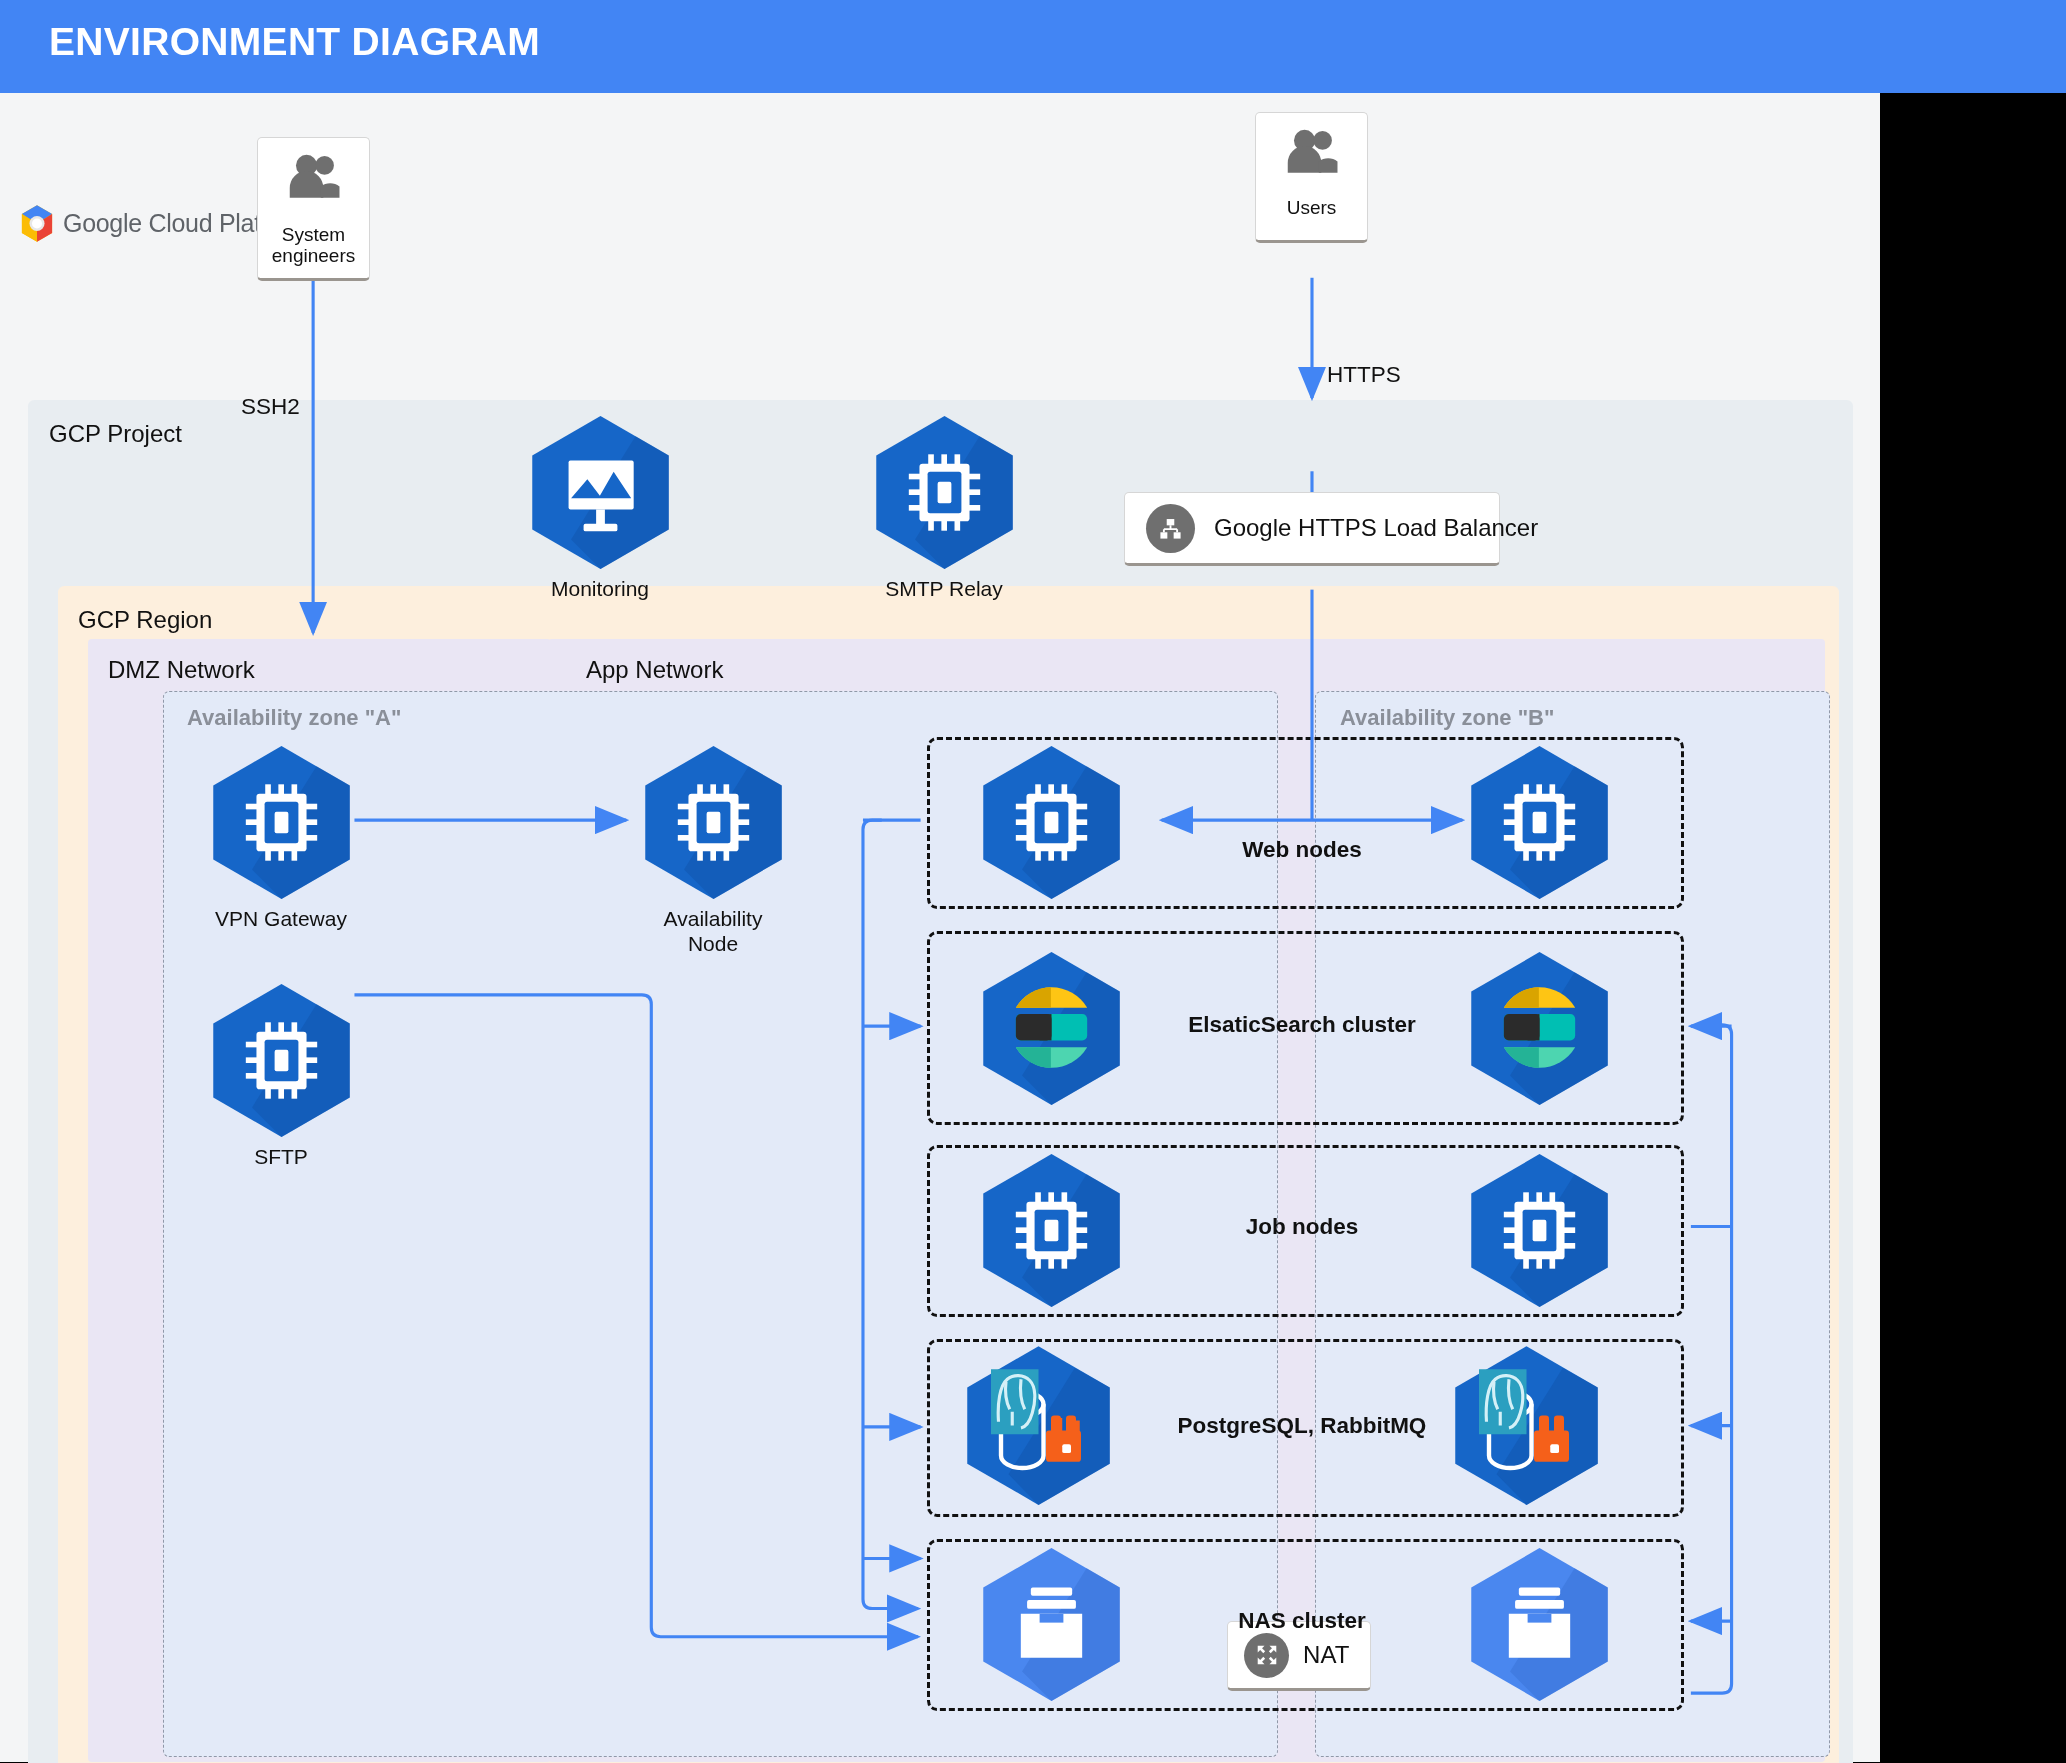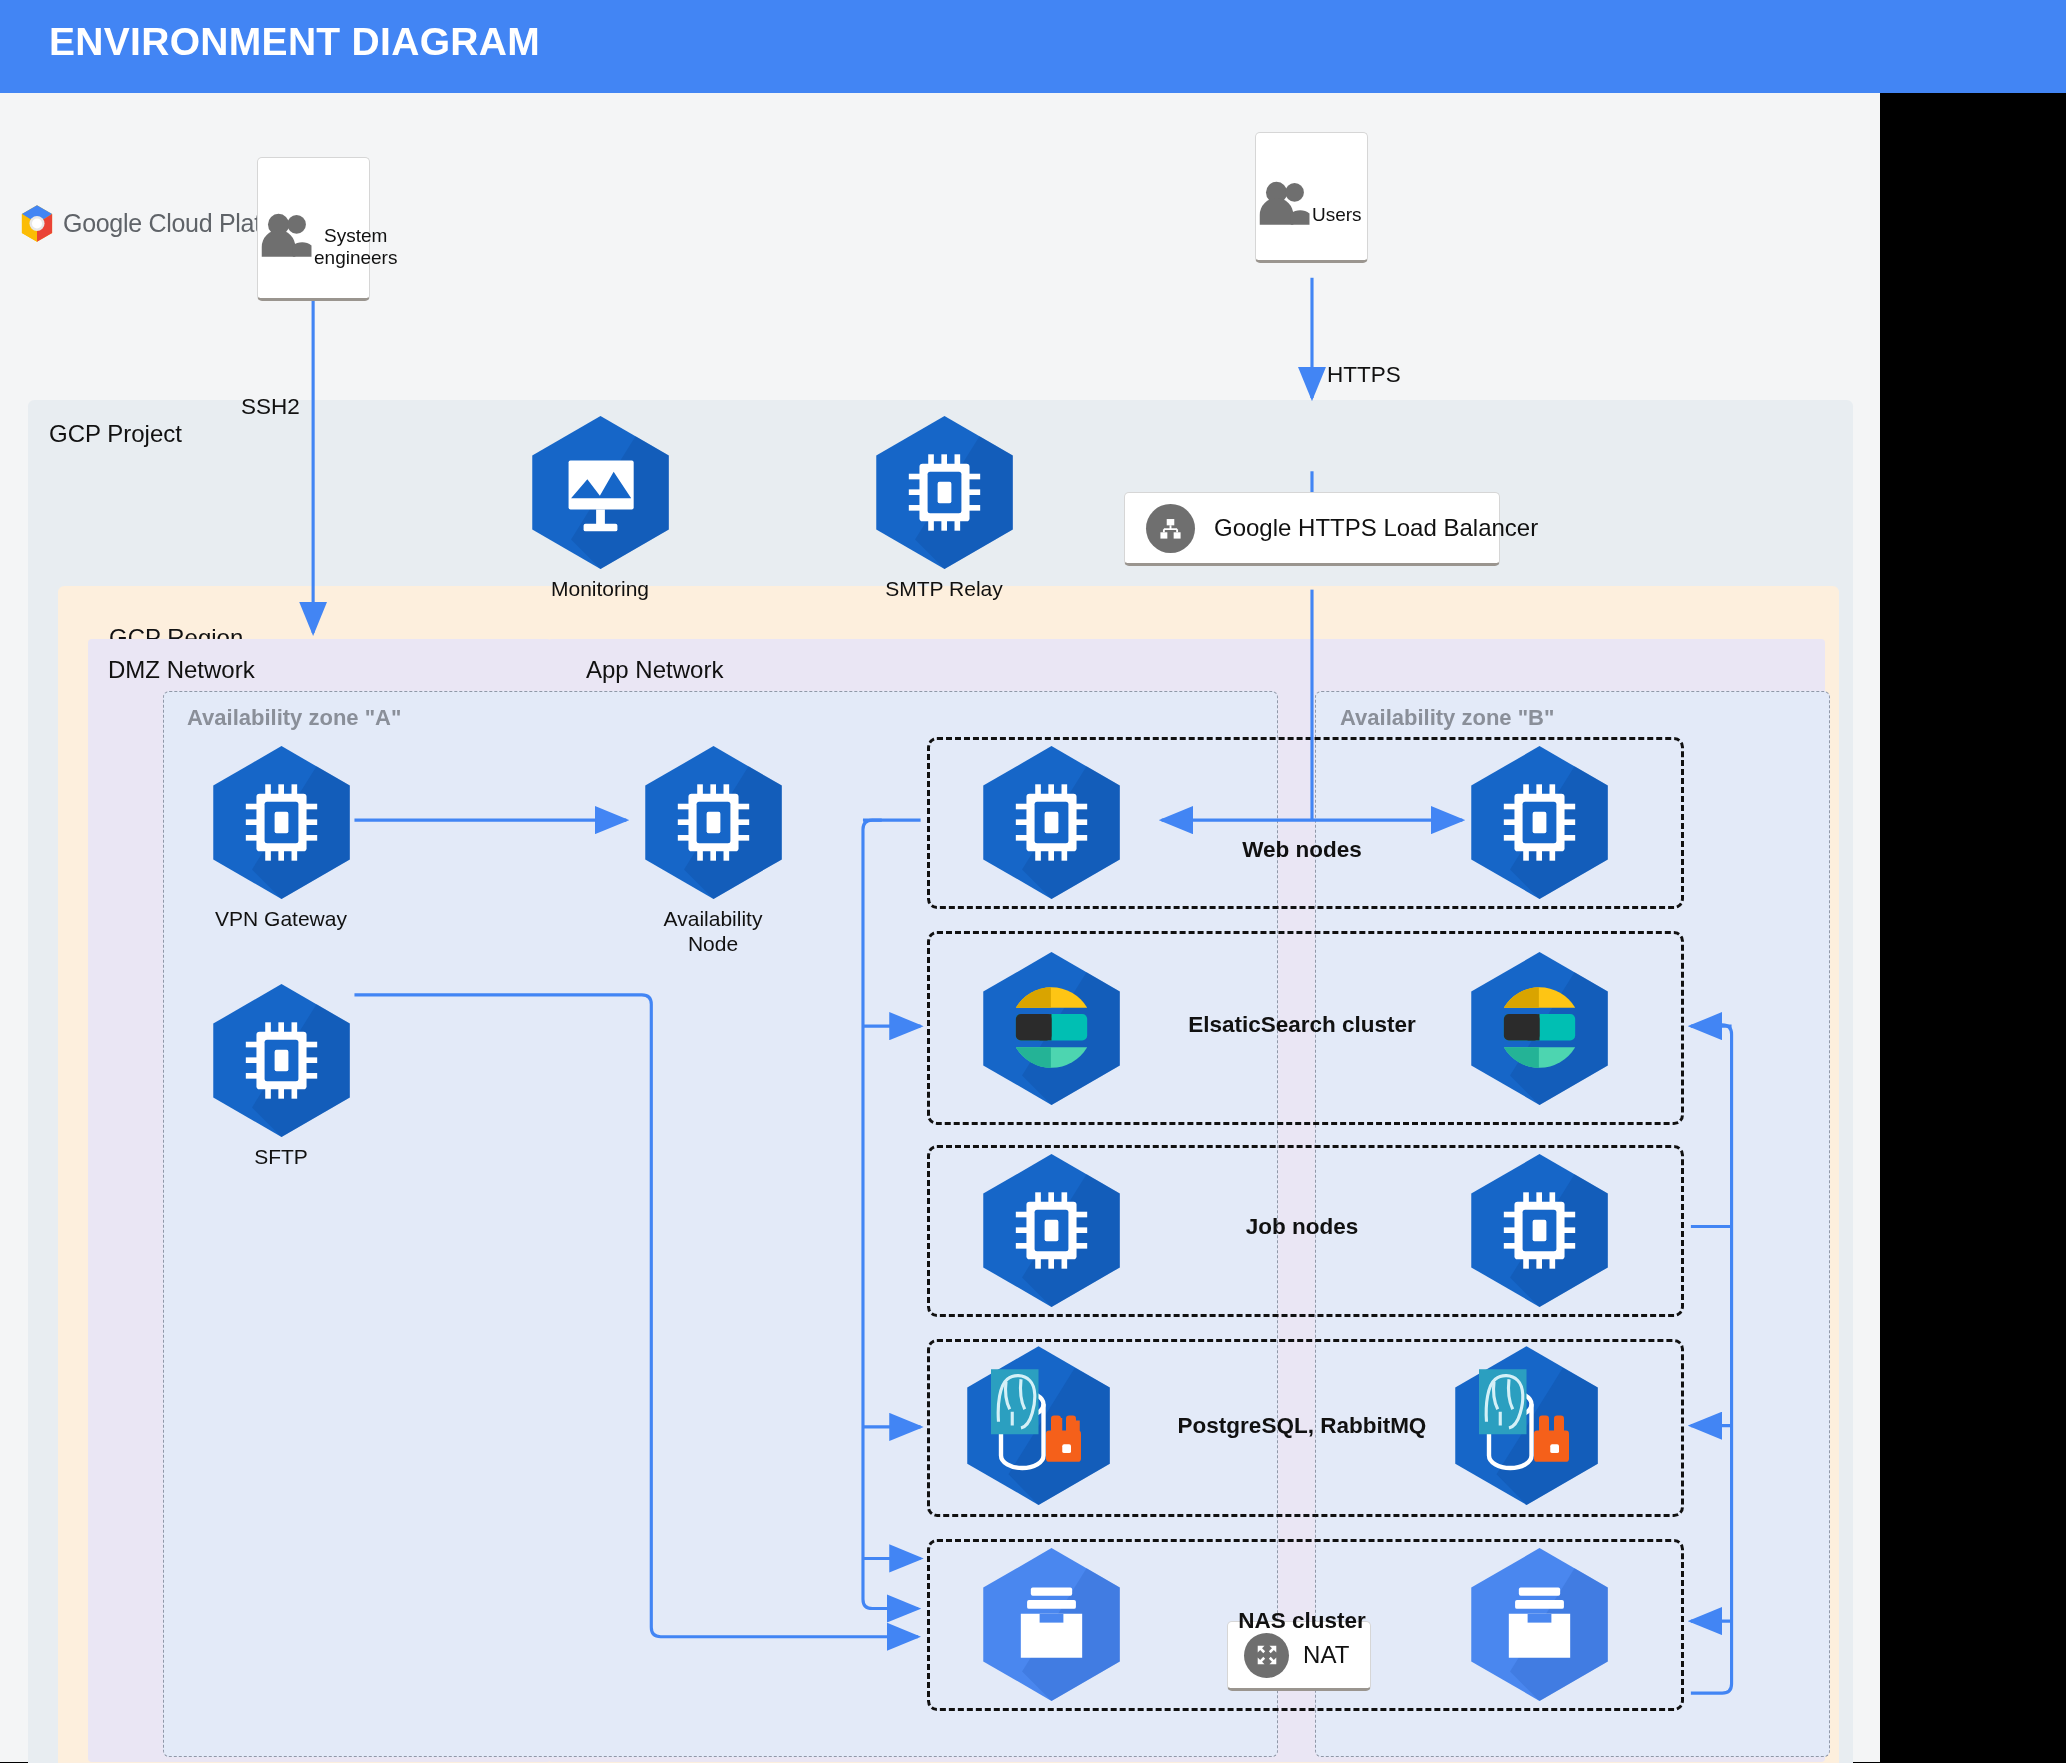--- a/index.html
+++ b/index.html
@@ -18,38 +18,38 @@
   .gcp-logo svg{display:block;}
   .gcp-logo-text{font-size:25px;color:#5f6368;margin-left:7.5px;letter-spacing:-0.3px;}
 
   
   .box-project{position:absolute;left:28px;top:307px;width:1825px;height:1389px;background:#e8edf1;border-radius:6.3px;}
   .box-region{position:absolute;left:58px;top:493px;width:1781px;height:1185px;background:#fdefdd;border-radius:6.3px;}
   .box-dmz{position:absolute;left:88px;top:546px;width:463px;height:1123px;background:#eae6f4;border-radius:3.8px;}
   .box-app{position:absolute;left:548px;top:546px;width:1277px;height:1123px;background:#eae6f4;border-radius:3.8px;}
 
   .lbl-project{position:absolute;left:49px;top:327px;font-size:24px;color:#111;}
-  .lbl-region{position:absolute;left:78px;top:531px;font-size:24px;color:#111;margin-left:31px;}
+  .lbl-region{position:absolute;left:78px;top:513px;font-size:24px;color:#111;}
   .lbl-dmz{position:absolute;left:108px;top:563px;font-size:24px;color:#111;}
   .lbl-app{position:absolute;left:586px;top:563px;font-size:24px;color:#111;}
 
   
   .zone{position:absolute;border:1.9px dashed #9098a8;border-radius:6.3px;background:#e3eaf8;}
   .zone-a{left:163px;top:598px;width:1113px;height:1064px;}
   .zone-b{left:1315px;top:598px;width:513px;height:1064px;}
   .zone-lbl{position:absolute;font-size:22px;font-weight:bold;color:#8a8f99;}
   .zone-a-lbl{left:187px;top:612px;}
   .zone-b-lbl{left:1340px;top:612px;}
 
   
   .cluster{position:absolute;border:3.8px dashed #111;border-radius:10px;}
 
   
   .card{position:absolute;background:#fff;border:1.3px solid #d6d6d6;border-bottom:3.1px solid #9a958f;border-radius:5px;box-sizing:border-box;}
-  .card-person{display:flex;align-items:center;justify-content:flex-start;margin-top:20px;}
+  .card-person{display:flex;flex-direction:column;align-items:center;justify-content:flex-start;}
   .card-person .caption{font-size:19px;color:#111;text-align:center;line-height:1.14;}
   .card-row{display:flex;align-items:center;padding-left:21px;}
   .card-row .caption{font-size:24px;color:#111;margin-left:19px;white-space:nowrap;}
 
   .grey-circ{width:49px;height:49px;border-radius:50%;background:#6f6f6f;display:flex;align-items:center;justify-content:center;flex:none;}
   .grey-circ svg{display:block;}
 
   
   .hexwrap{position:absolute;}
   .hexwrap svg{display:block;}

